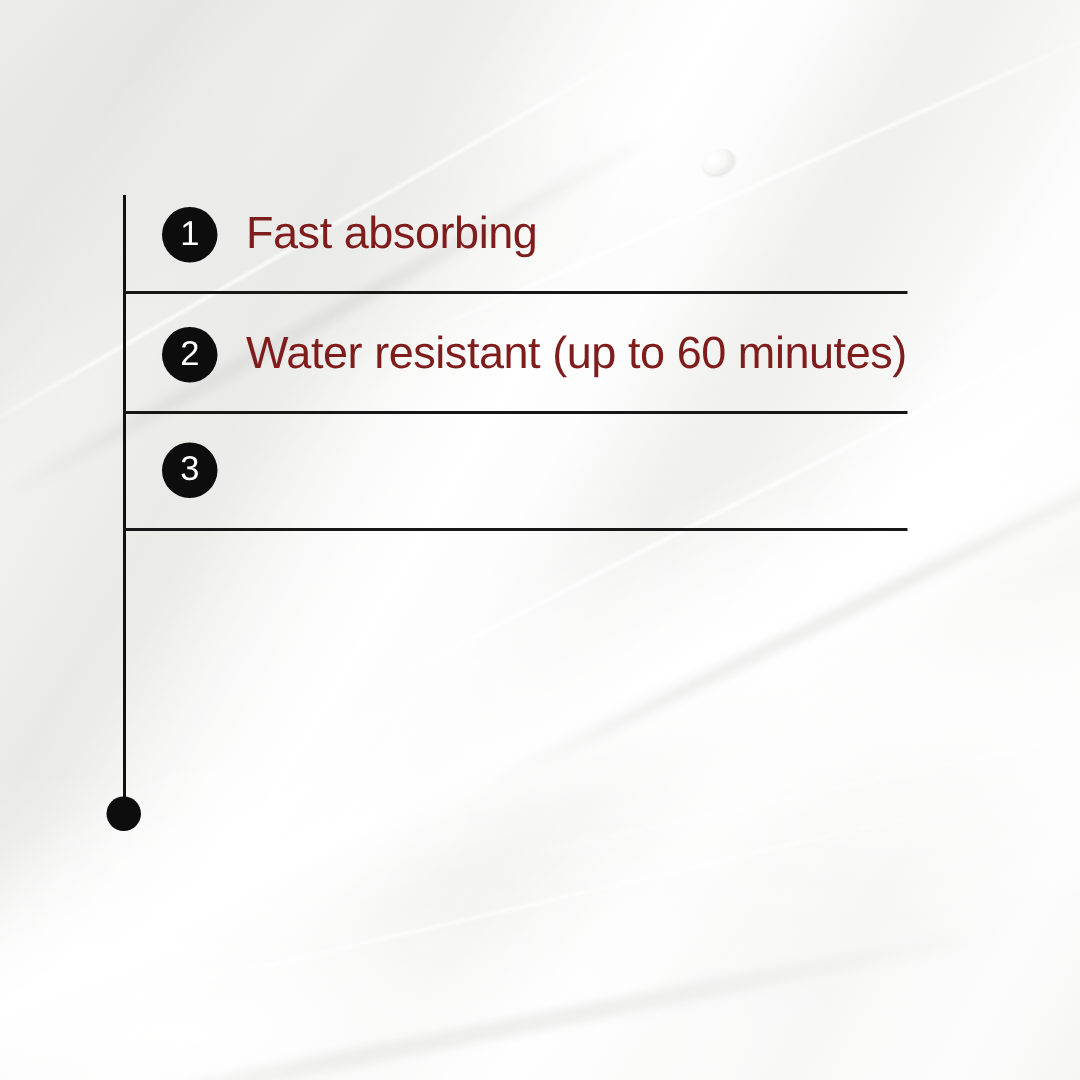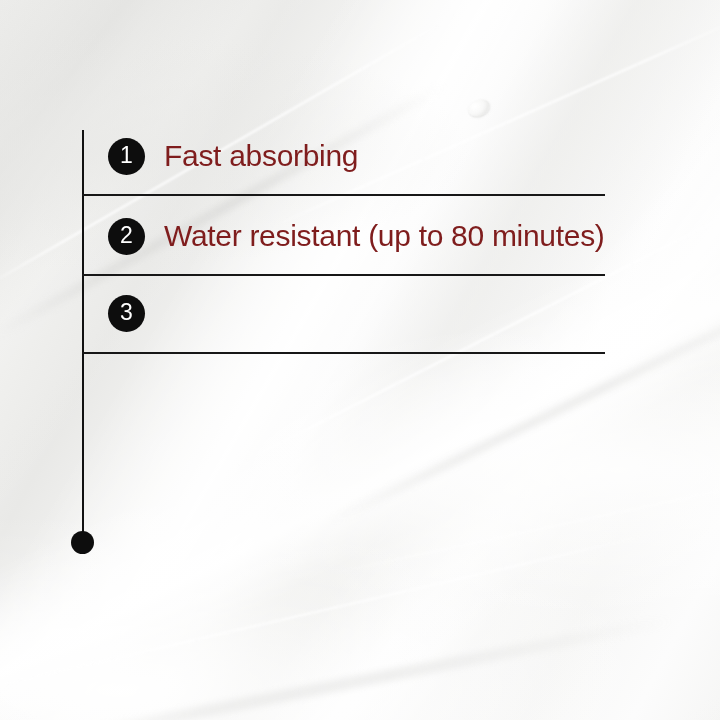--- a/index.html
+++ b/index.html
@@ -265,21 +265,21 @@
       <div class="badge">
         <span>1</span>
       </div>
       <div class="feature-label">Fast absorbing</div>
     </div>
 
     <div class="feature-row row-2">
       <div class="badge">
         <span>2</span>
       </div>
-      <div class="feature-label">Water resistant (up to 80 minutes)</div>
+      <div class="feature-label">Water resistant (up to 60 minutes)</div>
     </div>
 
     <div class="feature-row row-3">
       <div class="badge">
         <span>3</span>
       </div>
     </div>
 
   </div>
 </div>

